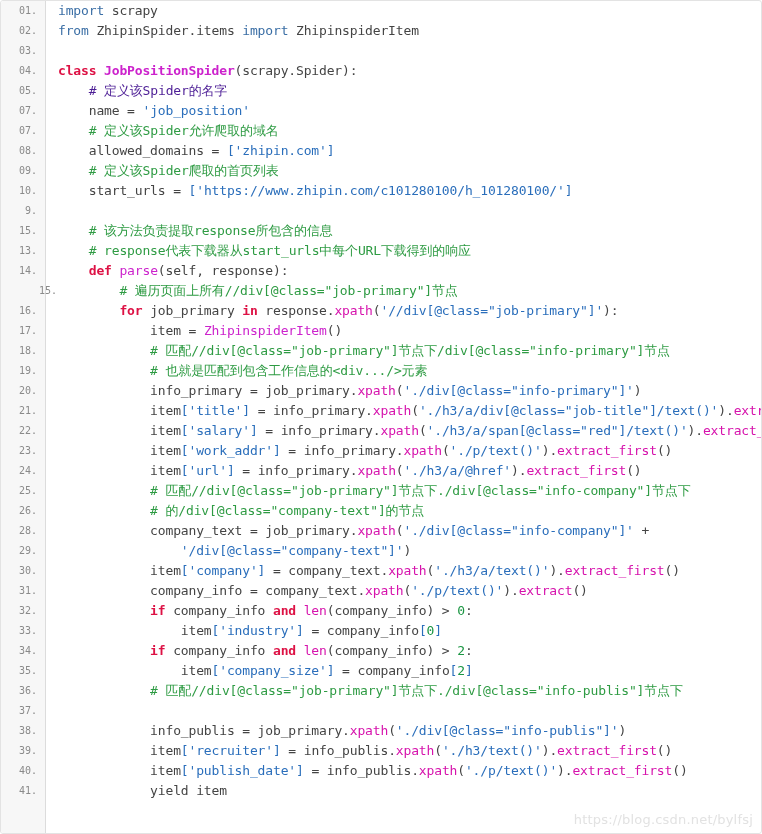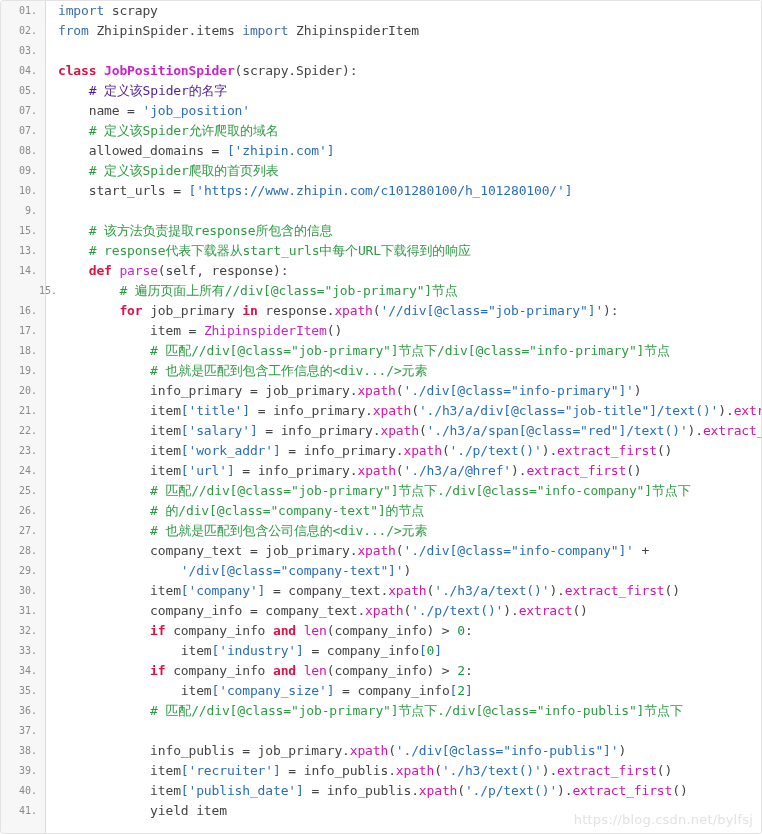--- a/index.html
+++ b/index.html
@@ -131,21 +131,20 @@
         <div class="code-line"><span class="ln" style="color: rgb(138, 138, 138);">17.</span><span class="lc"><span class="t-plain" style="color: rgb(68, 68, 68);">            item </span><span class="t-op" style="color: rgb(68, 68, 68);">=</span><span class="t-plain" style="color: rgb(68, 68, 68);"> </span><span class="t-name" style="color: rgb(204, 34, 204);">ZhipinspiderItem</span><span class="t-plain" style="color: rgb(68, 68, 68);">()</span></span></div>
         <div class="code-line"><span class="ln" style="color: rgb(138, 138, 138); text-align: right;">18.</span><span class="lc"><span class="t-com" style="color: rgb(46, 155, 67);">            # 匹配//div[@class="job-primary"]节点下/div[@class="info-primary"]节点</span></span></div>
         <div class="code-line"><span class="ln" style="color: rgb(138, 138, 138);">19.</span><span class="lc"><span class="t-com" style="color: rgb(46, 155, 67);">            # 也就是匹配到包含工作信息的&lt;div.../&gt;元素</span></span></div>
         <div class="code-line"><span class="ln" style="color: rgb(138, 138, 138);">20.</span><span class="lc"><span class="t-plain" style="color: rgb(68, 68, 68);">            info_primary </span><span class="t-op" style="color: rgb(68, 68, 68);">=</span><span class="t-plain" style="color: rgb(68, 68, 68);"> job_primary.</span><span class="t-fn" style="color: rgb(214, 18, 172);">xpath</span><span class="t-plain" style="color: rgb(68, 68, 68);">(</span><span class="t-str" style="color: rgb(42, 110, 187);">'./div[@class="info-primary"]'</span><span class="t-plain" style="color: rgb(68, 68, 68);">)</span></span></div>
         <div class="code-line"><span class="ln" style="color: rgb(138, 138, 138);">21.</span><span class="lc"><span class="t-plain" style="color: rgb(68, 68, 68);">            item</span><span class="t-str" style="color: rgb(42, 110, 187);">[</span><span class="t-str" style="color: rgb(42, 110, 187);">'title'</span><span class="t-str" style="color: rgb(42, 110, 187);">]</span><span class="t-plain" style="color: rgb(68, 68, 68);"> </span><span class="t-op" style="color: rgb(68, 68, 68);">=</span><span class="t-plain" style="color: rgb(68, 68, 68);"> info_primary.</span><span class="t-fn" style="color: rgb(214, 18, 172);">xpath</span><span class="t-plain" style="color: rgb(68, 68, 68);">(</span><span class="t-str" style="color: rgb(42, 110, 187);">'./h3/a/div[@class="job-title"]/text()'</span><span class="t-plain" style="color: rgb(68, 68, 68);">).</span><span class="t-fn" style="color: rgb(214, 18, 172);">extract_firs</span></span></div>
         <div class="code-line"><span class="ln" style="color: rgb(138, 138, 138);">22.</span><span class="lc"><span class="t-plain" style="color: rgb(68, 68, 68);">            item</span><span class="t-str" style="color: rgb(42, 110, 187);">[</span><span class="t-str" style="color: rgb(42, 110, 187);">'salary'</span><span class="t-str" style="color: rgb(42, 110, 187);">]</span><span class="t-plain" style="color: rgb(68, 68, 68);"> </span><span class="t-op" style="color: rgb(68, 68, 68);">=</span><span class="t-plain" style="color: rgb(68, 68, 68);"> info_primary.</span><span class="t-fn" style="color: rgb(214, 18, 172);">xpath</span><span class="t-plain" style="color: rgb(68, 68, 68);">(</span><span class="t-str" style="color: rgb(42, 110, 187);">'./h3/a/span[@class="red"]/text()'</span><span class="t-plain" style="color: rgb(68, 68, 68);">).</span><span class="t-fn" style="color: rgb(214, 18, 172);">extract_first</span></span></div>
         <div class="code-line"><span class="ln" style="color: rgb(138, 138, 138);">23.</span><span class="lc"><span class="t-plain" style="color: rgb(68, 68, 68);">            item</span><span class="t-str" style="color: rgb(42, 110, 187);">[</span><span class="t-str" style="color: rgb(42, 110, 187);">'work_addr'</span><span class="t-str" style="color: rgb(42, 110, 187);">]</span><span class="t-plain" style="color: rgb(68, 68, 68);"> </span><span class="t-op" style="color: rgb(68, 68, 68);">=</span><span class="t-plain" style="color: rgb(68, 68, 68);"> info_primary.</span><span class="t-fn" style="color: rgb(214, 18, 172);">xpath</span><span class="t-plain" style="color: rgb(68, 68, 68);">(</span><span class="t-str" style="color: rgb(42, 110, 187);">'./p/text()'</span><span class="t-plain" style="color: rgb(68, 68, 68);">).</span><span class="t-fn" style="color: rgb(214, 18, 172);">extract_first</span><span class="t-plain" style="color: rgb(68, 68, 68);">()</span></span></div>
         <div class="code-line"><span class="ln" style="color: rgb(138, 138, 138);">24.</span><span class="lc"><span class="t-plain" style="color: rgb(68, 68, 68);">            item</span><span class="t-str" style="color: rgb(42, 110, 187);">[</span><span class="t-str" style="color: rgb(42, 110, 187);">'url'</span><span class="t-str" style="color: rgb(42, 110, 187);">]</span><span class="t-plain" style="color: rgb(68, 68, 68);"> </span><span class="t-op" style="color: rgb(68, 68, 68);">=</span><span class="t-plain" style="color: rgb(68, 68, 68);"> info_primary.</span><span class="t-fn" style="color: rgb(214, 18, 172);">xpath</span><span class="t-plain" style="color: rgb(68, 68, 68);">(</span><span class="t-str" style="color: rgb(42, 110, 187);">'./h3/a/@href'</span><span class="t-plain" style="color: rgb(68, 68, 68);">).</span><span class="t-fn" style="color: rgb(214, 18, 172);">extract_first</span><span class="t-plain" style="color: rgb(68, 68, 68);">()</span></span></div>
         <div class="code-line"><span class="ln" style="color: rgb(138, 138, 138);">25.</span><span class="lc"><span class="t-com" style="color: rgb(46, 155, 67);">            # 匹配//div[@class="job-primary"]节点下./div[@class="info-company"]节点下</span></span></div>
         <div class="code-line"><span class="ln" style="color: rgb(138, 138, 138);">26.</span><span class="lc"><span class="t-com" style="color: rgb(46, 155, 67);">            # 的/div[@class="company-text"]的节点</span></span></div>
-        <div class="code-line"><span class="ln" style="color: rgb(138, 138, 138);">27.</span><span class="lc"><span class="t-com" style="color: rgb(46, 155, 67);">            # 也就是匹配到包含公司信息的&lt;div.../&gt;元素</span></span></div>
         <div class="code-line"><span class="ln" style="color: rgb(138, 138, 138);">28.</span><span class="lc"><span class="t-plain" style="color: rgb(68, 68, 68);">            company_text </span><span class="t-op" style="color: rgb(68, 68, 68);">=</span><span class="t-plain" style="color: rgb(68, 68, 68);"> job_primary.</span><span class="t-fn" style="color: rgb(214, 18, 172);">xpath</span><span class="t-plain" style="color: rgb(68, 68, 68);">(</span><span class="t-str" style="color: rgb(42, 110, 187);">'./div[@class="info-company"]'</span><span class="t-plain" style="color: rgb(68, 68, 68);"> </span><span class="t-op" style="color: rgb(68, 68, 68);">+</span></span></div>
         <div class="code-line"><span class="ln" style="color: rgb(138, 138, 138);">29.</span><span class="lc"><span class="t-plain" style="color: rgb(68, 68, 68);">                </span><span class="t-str" style="color: rgb(42, 110, 187);">'/div[@class="company-text"]'</span><span class="t-plain" style="color: rgb(68, 68, 68);">)</span></span></div>
         <div class="code-line"><span class="ln" style="color: rgb(138, 138, 138);">30.</span><span class="lc"><span class="t-plain" style="color: rgb(68, 68, 68);">            item</span><span class="t-str" style="color: rgb(42, 110, 187);">[</span><span class="t-str" style="color: rgb(42, 110, 187);">'company'</span><span class="t-str" style="color: rgb(42, 110, 187);">]</span><span class="t-plain" style="color: rgb(68, 68, 68);"> </span><span class="t-op" style="color: rgb(68, 68, 68);">=</span><span class="t-plain" style="color: rgb(68, 68, 68);"> company_text.</span><span class="t-fn" style="color: rgb(214, 18, 172);">xpath</span><span class="t-plain" style="color: rgb(68, 68, 68);">(</span><span class="t-str" style="color: rgb(42, 110, 187);">'./h3/a/text()'</span><span class="t-plain" style="color: rgb(68, 68, 68);">).</span><span class="t-fn" style="color: rgb(214, 18, 172);">extract_first</span><span class="t-plain" style="color: rgb(68, 68, 68);">()</span></span></div>
         <div class="code-line"><span class="ln" style="color: rgb(138, 138, 138);">31.</span><span class="lc"><span class="t-plain" style="color: rgb(68, 68, 68);">            company_info </span><span class="t-op" style="color: rgb(68, 68, 68);">=</span><span class="t-plain" style="color: rgb(68, 68, 68);"> company_text.</span><span class="t-fn" style="color: rgb(214, 18, 172);">xpath</span><span class="t-plain" style="color: rgb(68, 68, 68);">(</span><span class="t-str" style="color: rgb(42, 110, 187);">'./p/text()'</span><span class="t-plain" style="color: rgb(68, 68, 68);">).</span><span class="t-fn" style="color: rgb(214, 18, 172);">extract</span><span class="t-plain" style="color: rgb(68, 68, 68);">()</span></span></div>
         <div class="code-line"><span class="ln" style="color: rgb(138, 138, 138);">32.</span><span class="lc"><span class="t-kw" style="color: rgb(221, 17, 68);">            if </span><span class="t-plain" style="color: rgb(68, 68, 68);">company_info </span><span class="t-kw" style="color: rgb(221, 17, 68);">and </span><span class="t-fn" style="color: rgb(214, 18, 172);">len</span><span class="t-plain" style="color: rgb(68, 68, 68);">(company_info) </span><span class="t-op" style="color: rgb(68, 68, 68);">&gt;</span><span class="t-plain" style="color: rgb(68, 68, 68);"> </span><span class="t-num" style="color: rgb(26, 150, 66);">0</span><span class="t-plain" style="color: rgb(68, 68, 68);">:</span></span></div>
         <div class="code-line"><span class="ln" style="color: rgb(138, 138, 138);">33.</span><span class="lc"><span class="t-plain" style="color: rgb(68, 68, 68);">                item</span><span class="t-str" style="color: rgb(42, 110, 187);">[</span><span class="t-str" style="color: rgb(42, 110, 187);">'industry'</span><span class="t-str" style="color: rgb(42, 110, 187);">]</span><span class="t-plain" style="color: rgb(68, 68, 68);"> </span><span class="t-op" style="color: rgb(68, 68, 68);">=</span><span class="t-plain" style="color: rgb(68, 68, 68);"> company_info</span><span class="t-str" style="color: rgb(42, 110, 187);">[</span><span class="t-num" style="color: rgb(26, 150, 66);">0</span><span class="t-str" style="color: rgb(42, 110, 187);">]</span></span></div>
         <div class="code-line"><span class="ln" style="color: rgb(138, 138, 138);">34.</span><span class="lc"><span class="t-kw" style="color: rgb(221, 17, 68);">            if </span><span class="t-plain" style="color: rgb(68, 68, 68);">company_info </span><span class="t-kw" style="color: rgb(221, 17, 68);">and </span><span class="t-fn" style="color: rgb(214, 18, 172);">len</span><span class="t-plain" style="color: rgb(68, 68, 68);">(company_info) </span><span class="t-op" style="color: rgb(68, 68, 68);">&gt;</span><span class="t-plain" style="color: rgb(68, 68, 68);"> </span><span class="t-num" style="color: rgb(26, 150, 66);">2</span><span class="t-plain" style="color: rgb(68, 68, 68);">:</span></span></div>
         <div class="code-line"><span class="ln" style="color: rgb(138, 138, 138);">35.</span><span class="lc"><span class="t-plain" style="color: rgb(68, 68, 68);">                item</span><span class="t-str" style="color: rgb(42, 110, 187);">[</span><span class="t-str" style="color: rgb(42, 110, 187);">'company_size'</span><span class="t-str" style="color: rgb(42, 110, 187);">]</span><span class="t-plain" style="color: rgb(68, 68, 68);"> </span><span class="t-op" style="color: rgb(68, 68, 68);">=</span><span class="t-plain" style="color: rgb(68, 68, 68);"> company_info</span><span class="t-str" style="color: rgb(42, 110, 187);">[</span><span class="t-num" style="color: rgb(26, 150, 66);">2</span><span class="t-str" style="color: rgb(42, 110, 187);">]</span></span></div>
         <div class="code-line"><span class="ln" style="color: rgb(138, 138, 138);">36.</span><span class="lc"><span class="t-com" style="color: rgb(46, 155, 67);">            # 匹配//div[@class="job-primary"]节点下./div[@class="info-publis"]节点下</span></span></div>
         <div class="code-line"><span class="ln" style="color: rgb(138, 138, 138);">37.</span></div>

